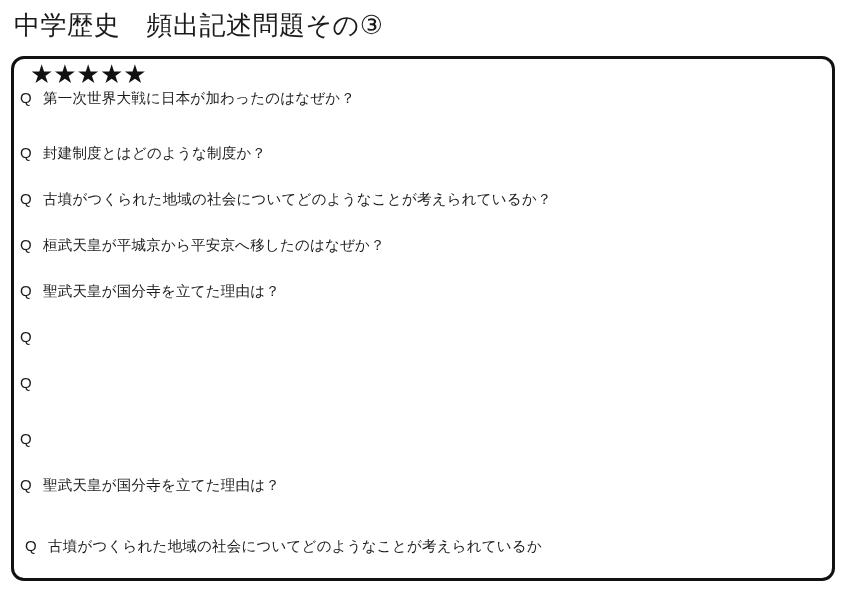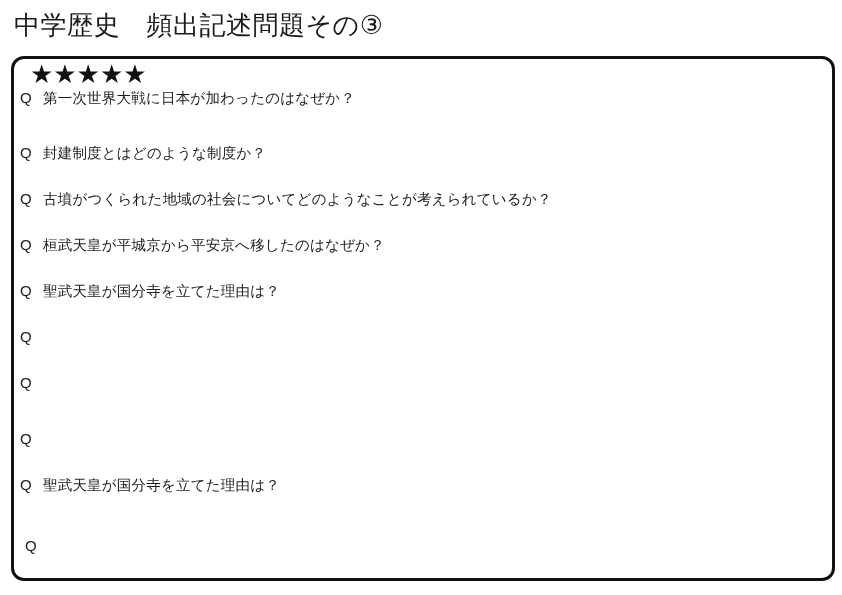--- a/index.html
+++ b/index.html
@@ -105,16 +105,17 @@
         </div>
         <div class="q-row">
           <span class="q-label">Q</span>
         </div>
         <div class="q-row">
           <span class="q-label">Q</span>
           <span class="q-text">聖武天皇が国分寺を立てた理由は？</span>
         </div>
         <div class="q-row">
           <span class="q-label">Q</span>
+          <span class="q-text">古墳がつくられた地域の社会についてどのようなことが考えられているか</span>
         </div>
       </div>
   </div>
 </div>
 
 </body></html>

